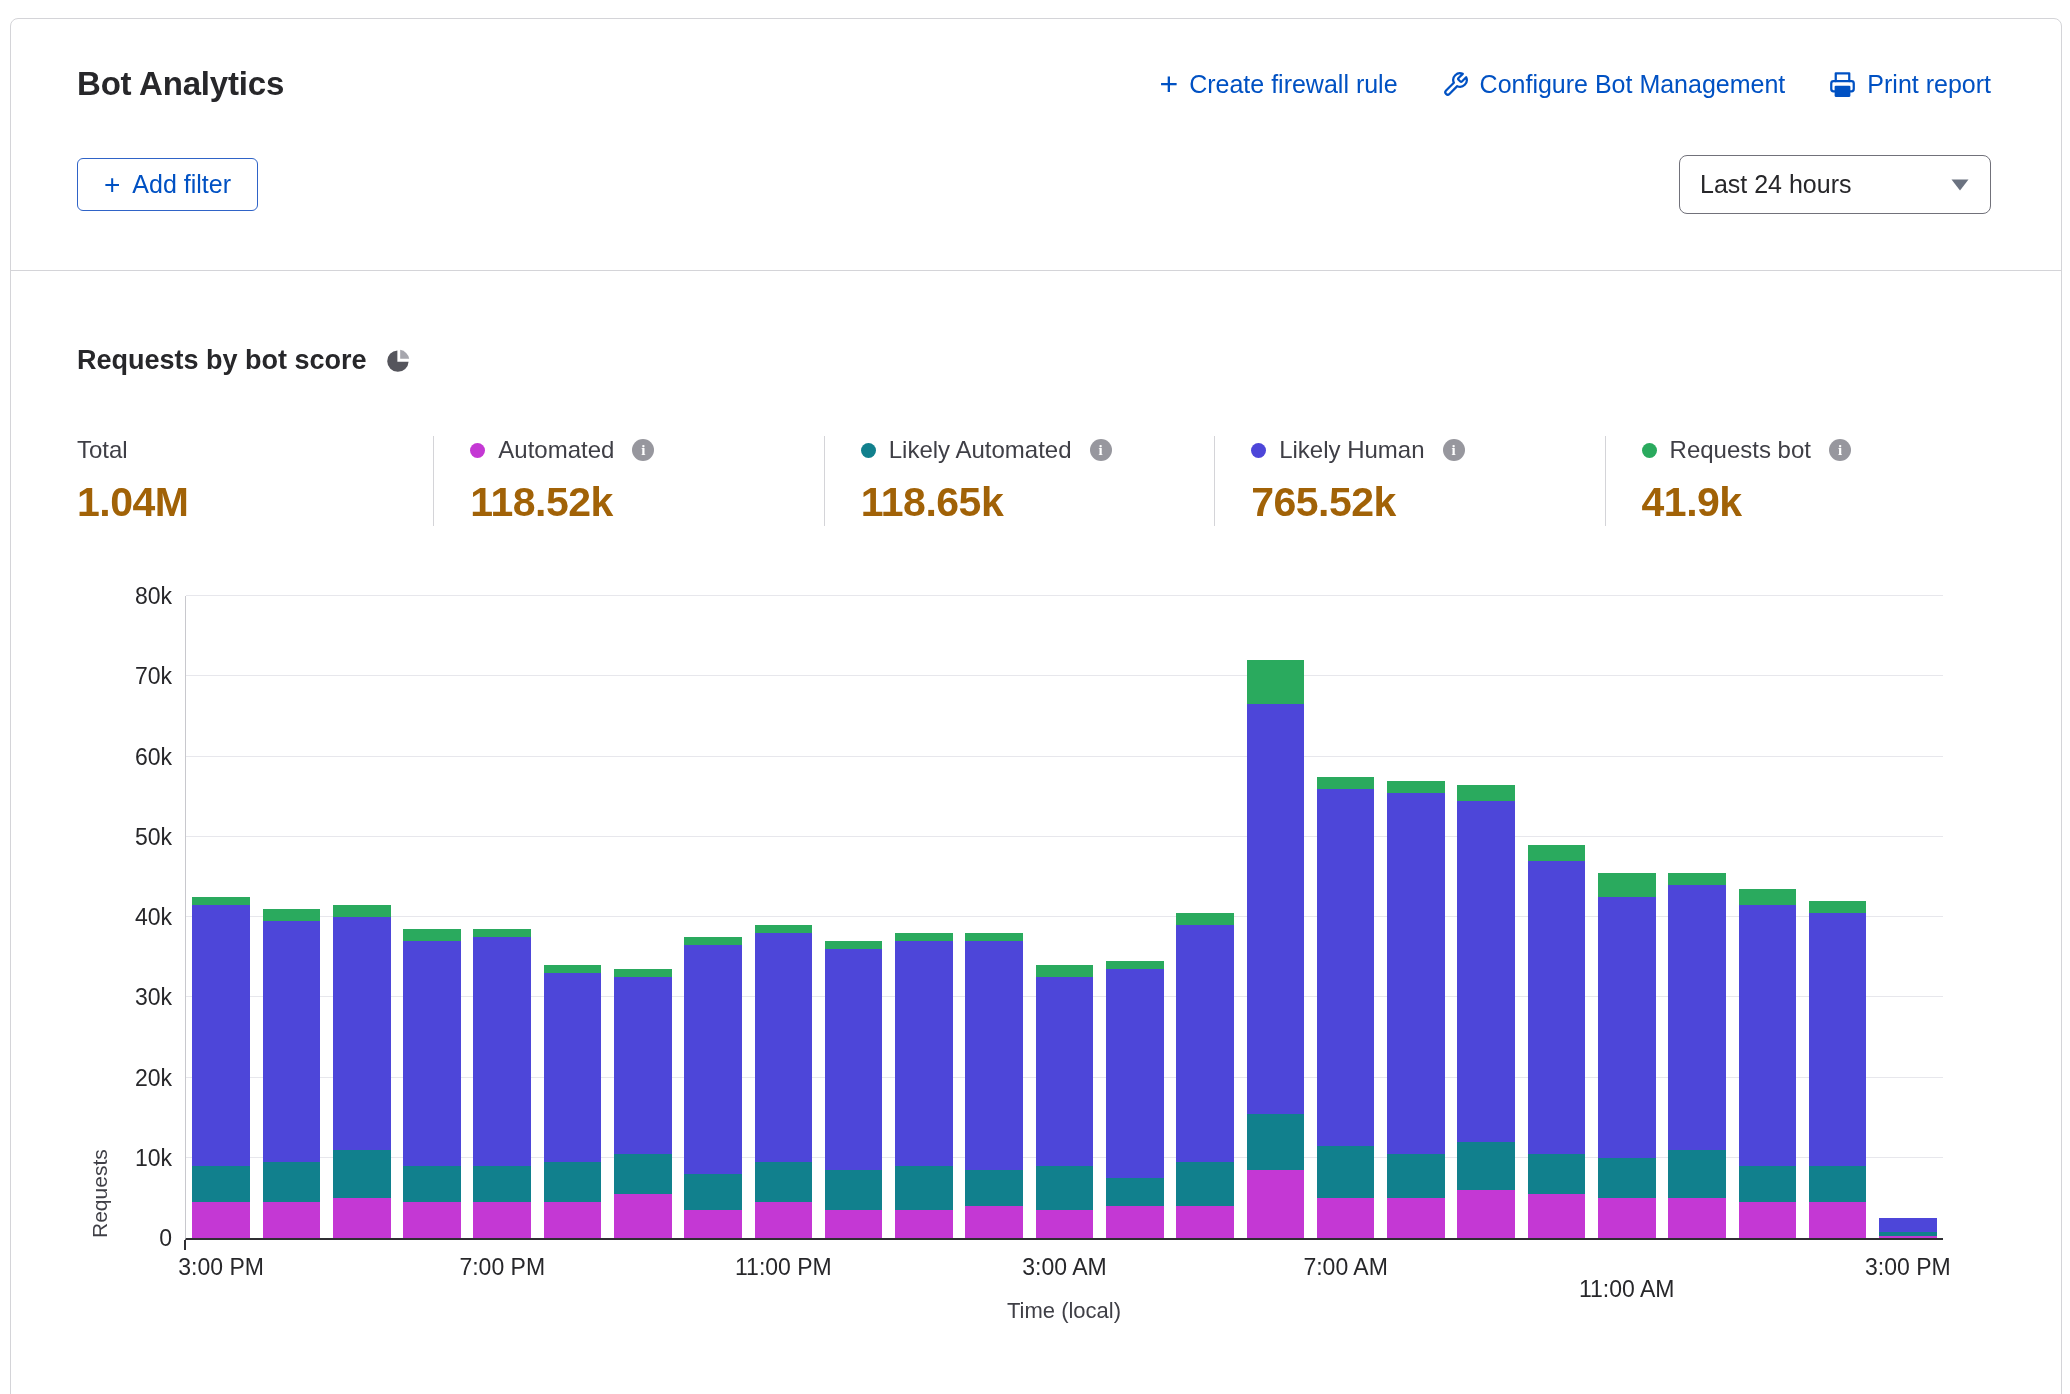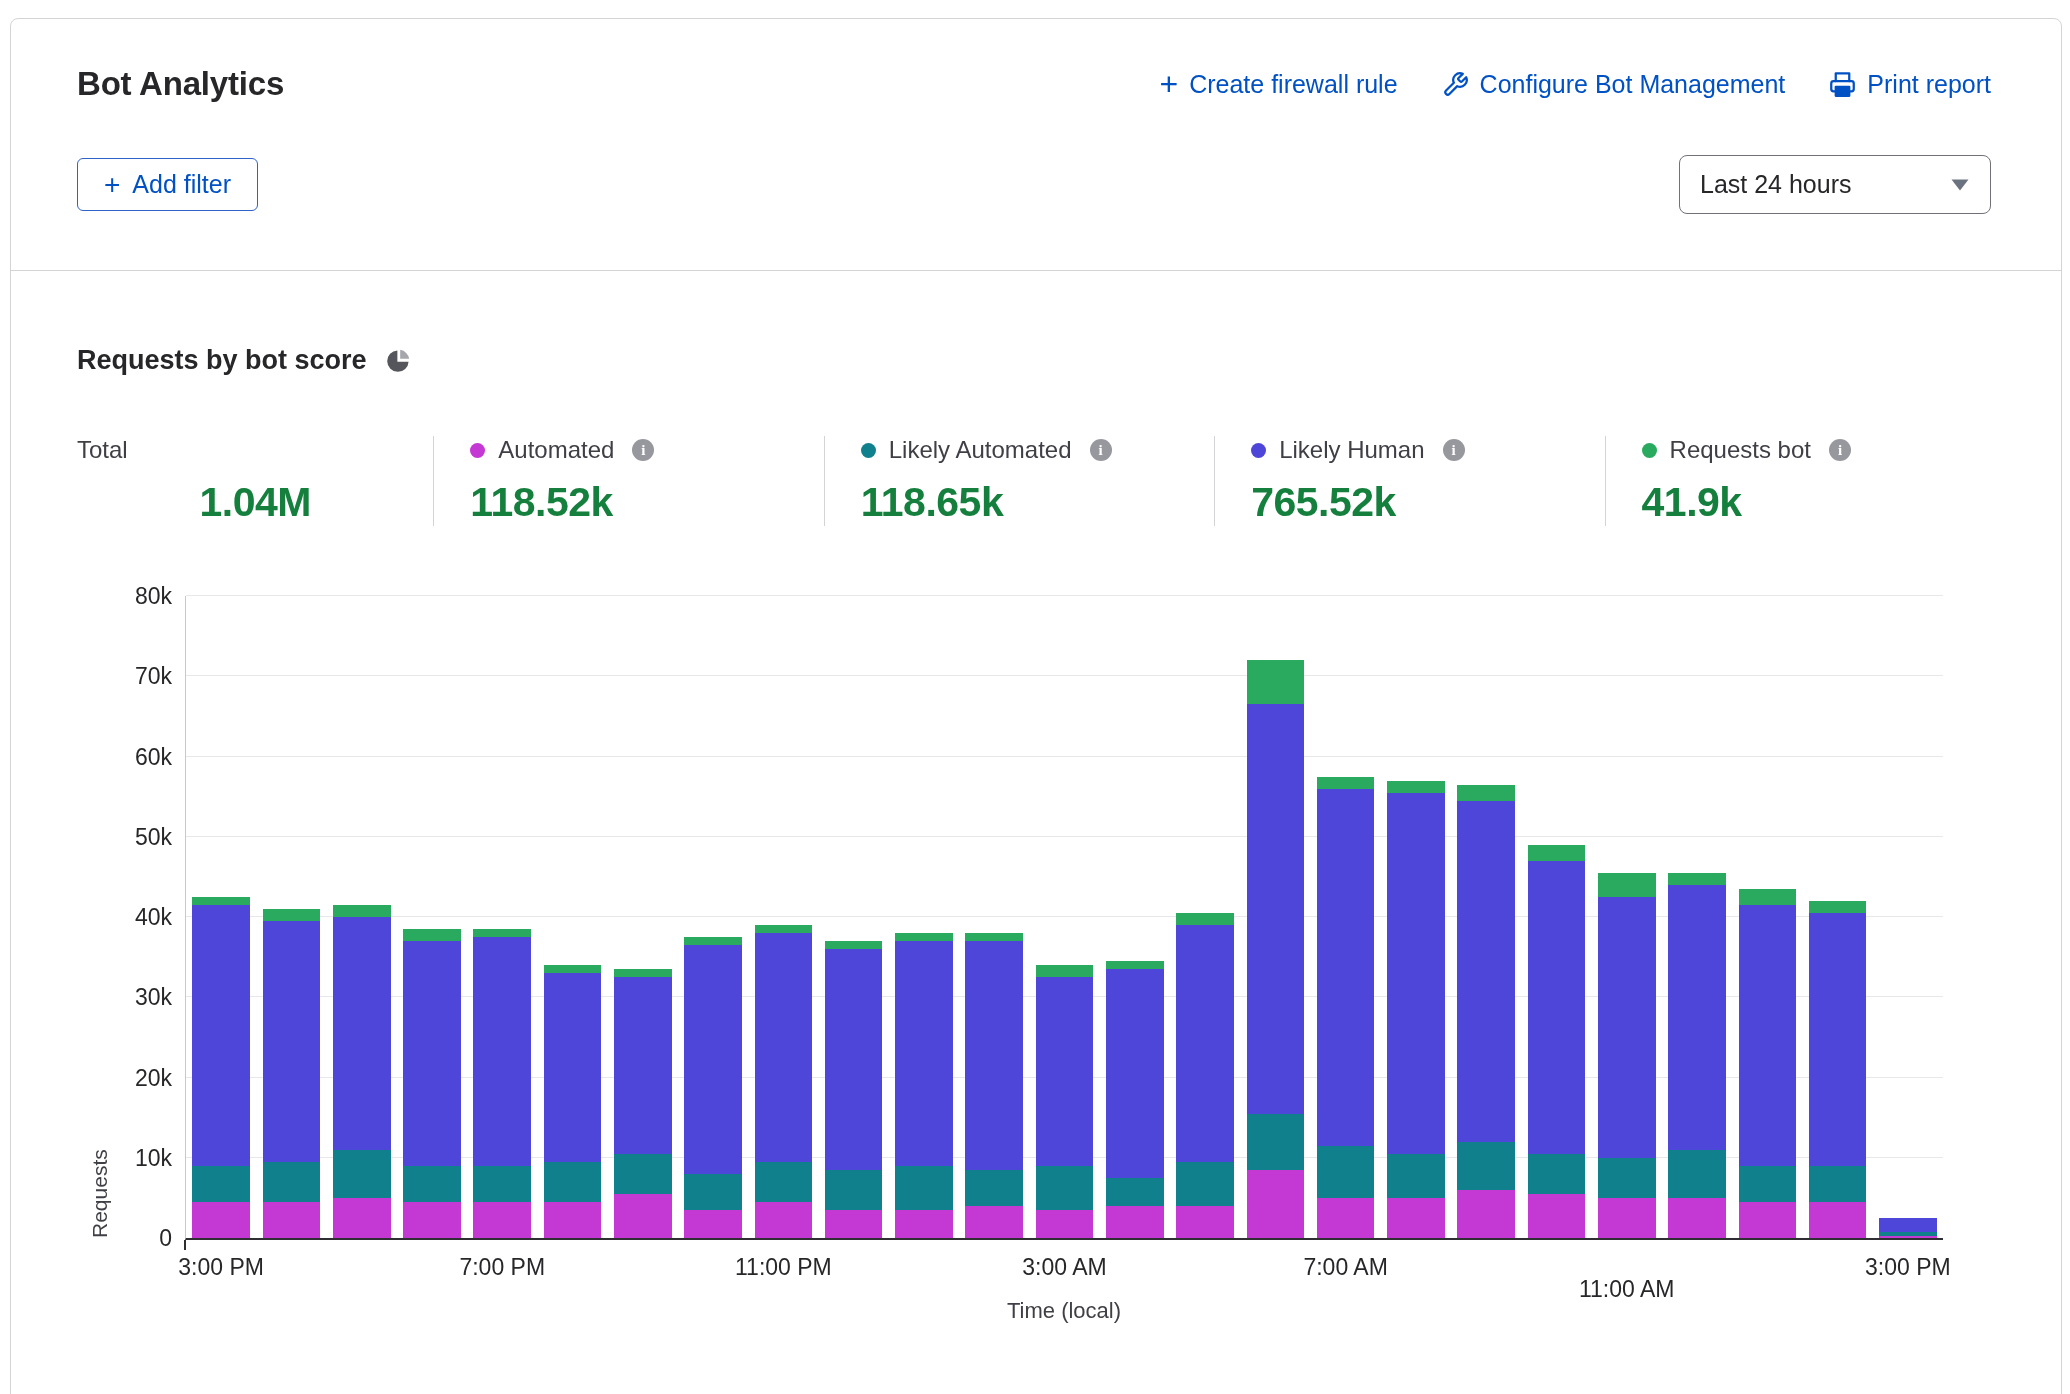--- a/index.html
+++ b/index.html
@@ -48,33 +48,33 @@
     border: 1px solid #71717a; border-radius: 8px;
     font-size: 25px; color: #27272a; cursor: pointer; background: #fff;
   }
   
   .card-body { padding: 74px 66px 60px 66px; }
   .section-title-row { display: flex; align-items: center; gap: 18px; }
   .section-title { margin: 0; font-size: 27px; font-weight: 700; color: #27272a; }
   
   .stats-row { display: flex; margin-top: 60px; }
   .stat-col { width: 398px; }
-  .stat-col:first-child { width: 364px; text-align: center; }
+  .stat-col:first-child { width: 364px; }
   .stat-col + .stat-col { border-left: 1px solid #d4d4d8; padding-left: 36px; }
   .stat-label-row { display: flex; align-items: center; gap: 13px; font-size: 24px; color: #3f3f46; min-height: 28px; }
   .dot { width: 15px; height: 15px; border-radius: 50%; flex: 0 0 auto; }
   .info-icon {
     width: 22px; height: 22px; border-radius: 50%;
     background: #97979e; color: #fff;
     font-size: 15px; font-weight: 700;
     font-family: "Liberation Serif", serif;
     display: inline-flex; align-items: center; justify-content: center;
     margin-left: 5px; cursor: pointer;
   }
-  .stat-value { margin-top: 15px; font-size: 41px; font-weight: 700; color: #15803d; letter-spacing: -0.5px; }
+  .stat-value { margin-top: 15px; font-size: 41px; font-weight: 700; color: #a16207; letter-spacing: -0.5px; }
   
   .chart { position: relative; margin-top: 70px; }
   .plot {
     position: relative;
     margin-left: 108px;
     width: 1758px; height: 644px;
     border-left: 1px solid #c8c8cd;
     border-bottom: 2px solid #2f2f33;
   }
   .gridline { position: absolute; left: 0; right: 0; height: 1px; background: #e7e7ec; }

